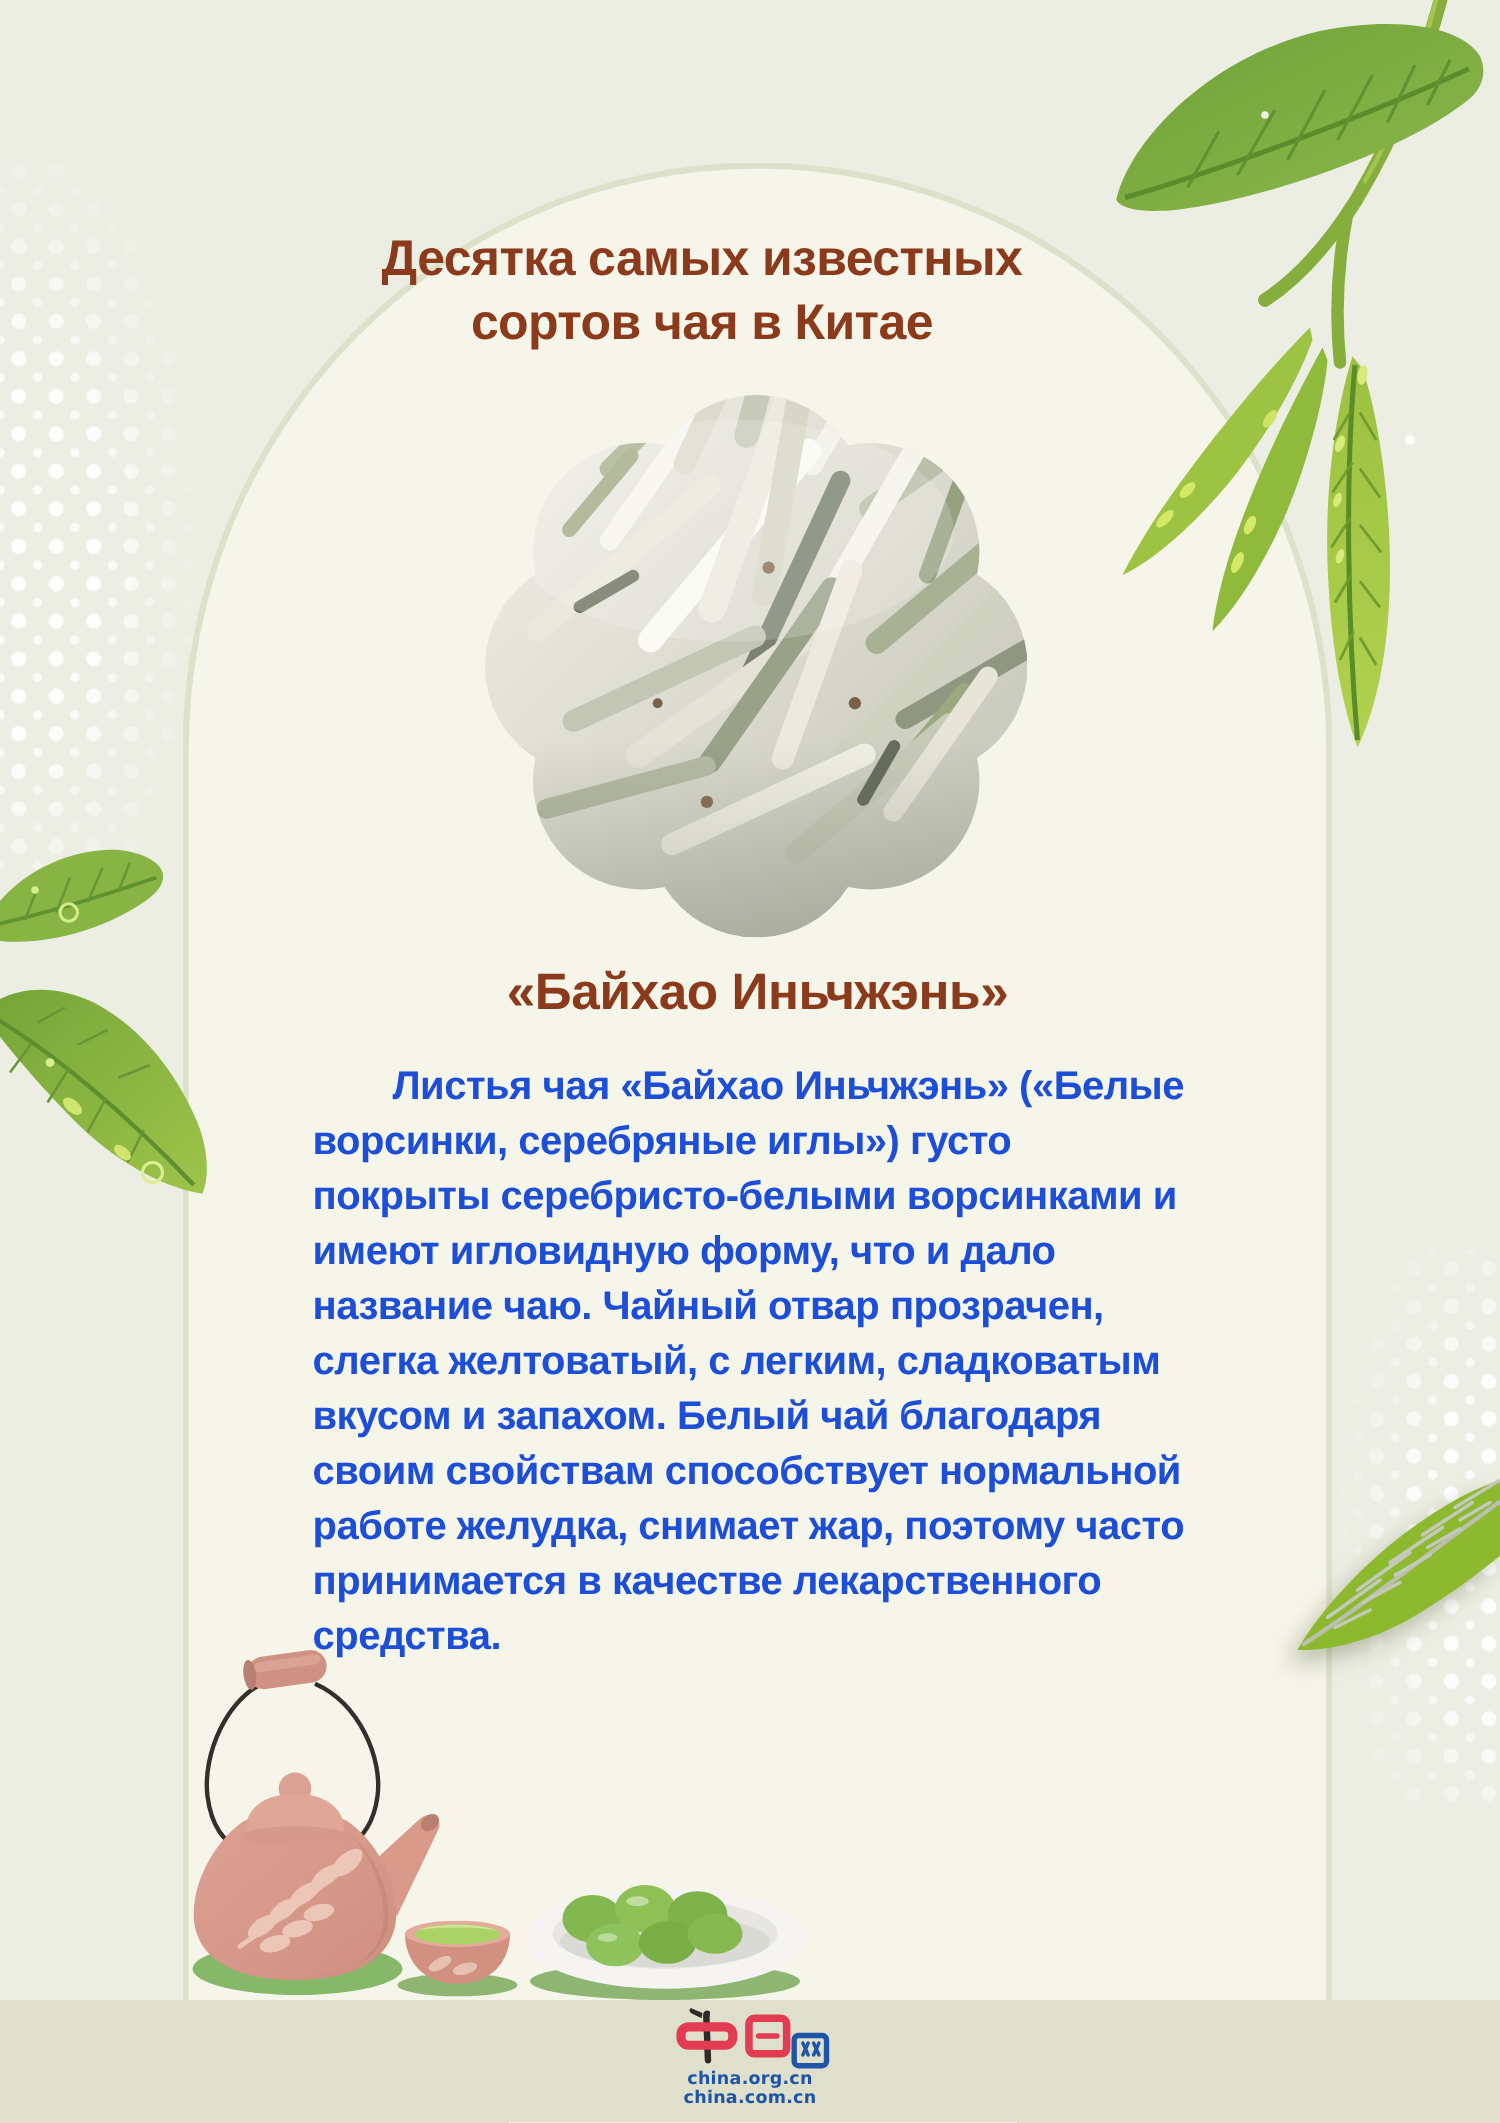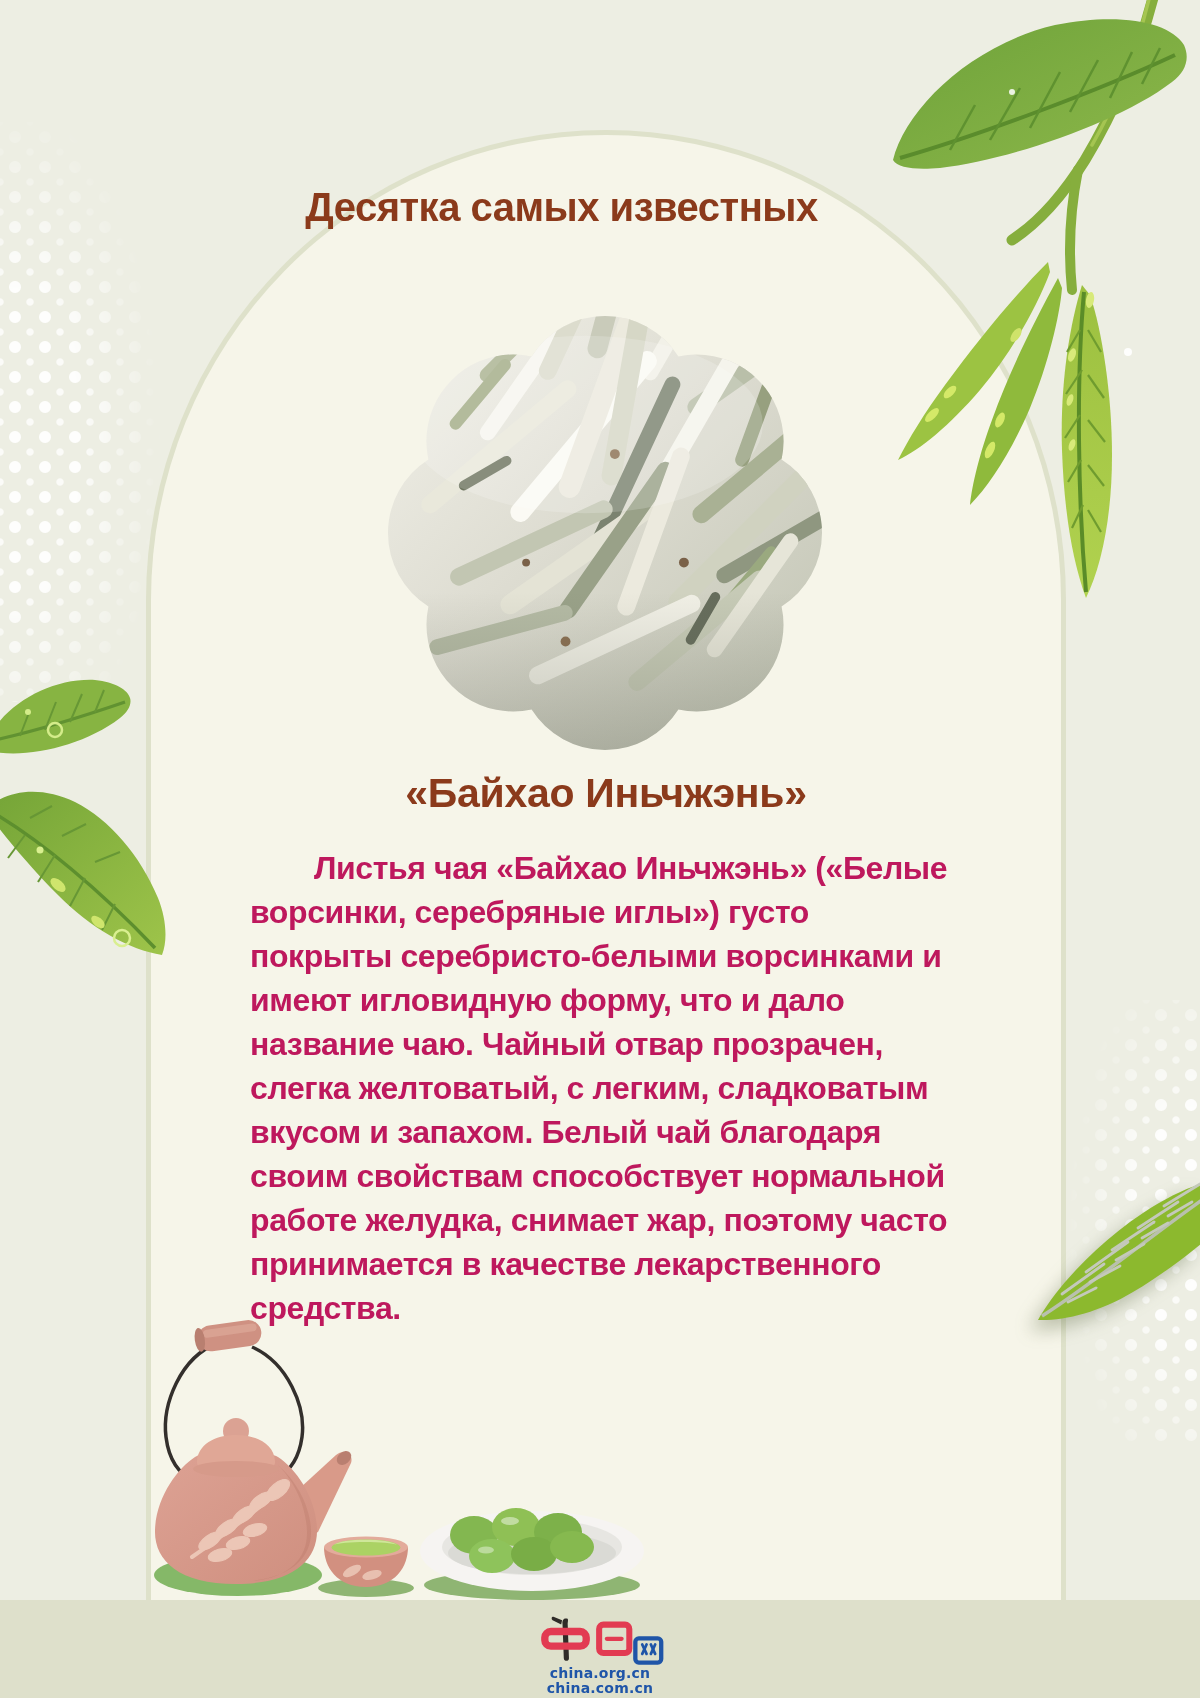--- a/index.html
+++ b/index.html
@@ -33,50 +33,51 @@
   .title { position:absolute; left:146px; top:182px; width:920px; padding-right:89px;
     text-align:center; color:#8b3a1b; font-size:40px; font-weight:700; line-height:51px;
     letter-spacing:-0.5px; }
 
   .flower-photo { position:absolute; left:388px; top:316px; width:434px; height:434px; }
 
   .subtitle { position:absolute; left:146px; top:770px; width:920px; text-align:center;
     color:#8b3a1b; font-size:41px; font-weight:700; letter-spacing:-0.3px; }
 
   .description { position:absolute; left:250px; top:846px; width:708px;
-    color:#be185d; font-size:32px; font-weight:700; line-height:44px;
+    color:#1d4ed8; font-size:32px; font-weight:700; line-height:44px;
     letter-spacing:-0.4px; text-indent:64px; text-align:left; }
 
   .teascene { position:absolute; left:140px; top:1285px; width:520px; height:315px; }
   .leaves-topright { position:absolute; right:0; top:0; width:380px; height:620px; z-index:3; }
   .leaves-left { position:absolute; left:0; top:640px; width:180px; height:330px; z-index:3; }
   .leaf-bottomright { position:absolute; right:0; top:1140px; width:172px; height:200px; z-index:3;
     filter:drop-shadow(-8px 10px 9px rgba(80,95,55,.35)); }
 
   .footer { position:absolute; z-index:4; left:0; top:1600px; width:1200px; height:98px;
     background:#dee0cb; display:flex; flex-direction:column; align-items:center;
     justify-content:flex-start; }
-  .logo-wrap { display:flex; flex-direction:column; align-items:center; padding-top:16px; }
+  .logo-wrap { display:flex; flex-direction:column; align-items:center; padding-top:6px; }
   .domains { text-align:center; color:#1f55a8; font-weight:700; font-size:14px;
     line-height:15px; letter-spacing:.2px; font-family:"DejaVu Sans", sans-serif; }
 </style>
 </head>
 <body>
 
 <div class="page">
 
   <div class="dots dots-left"></div>
   <div class="dots dots-right"></div>
 
   <div class="panel"></div>
 
   <div class="content">
 
     <div class="title">
       <div>Десятка самых известных</div>
+      <div>сортов чая в Китае</div>
     </div>
 
     <svg class="flower-photo" viewBox="0 0 440 440" aria-hidden="true">
       <defs>
         <linearGradient id="teaBase" x1="0" y1="0" x2="1" y2="1">
           <stop offset="0" stop-color="#f2f1e9"></stop>
             <stop offset="0.45" stop-color="#dddcd1"></stop>
             <stop offset="1" stop-color="#bfc2b1"></stop>
         </linearGradient>
         <linearGradient id="vign" x1="0" y1="0" x2="0" y2="1">

